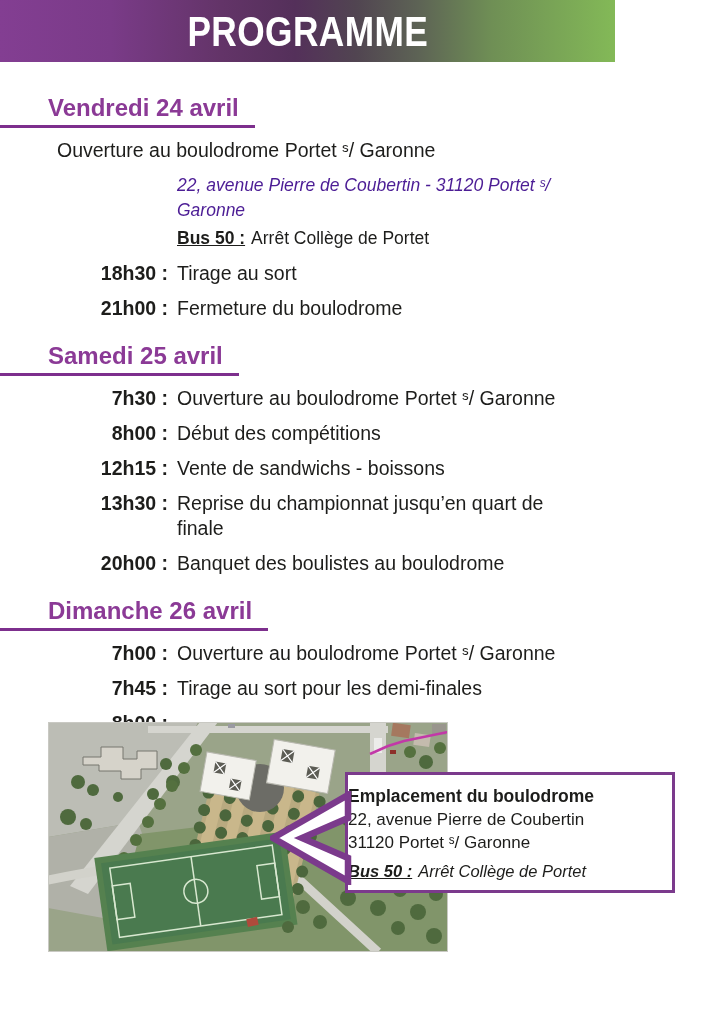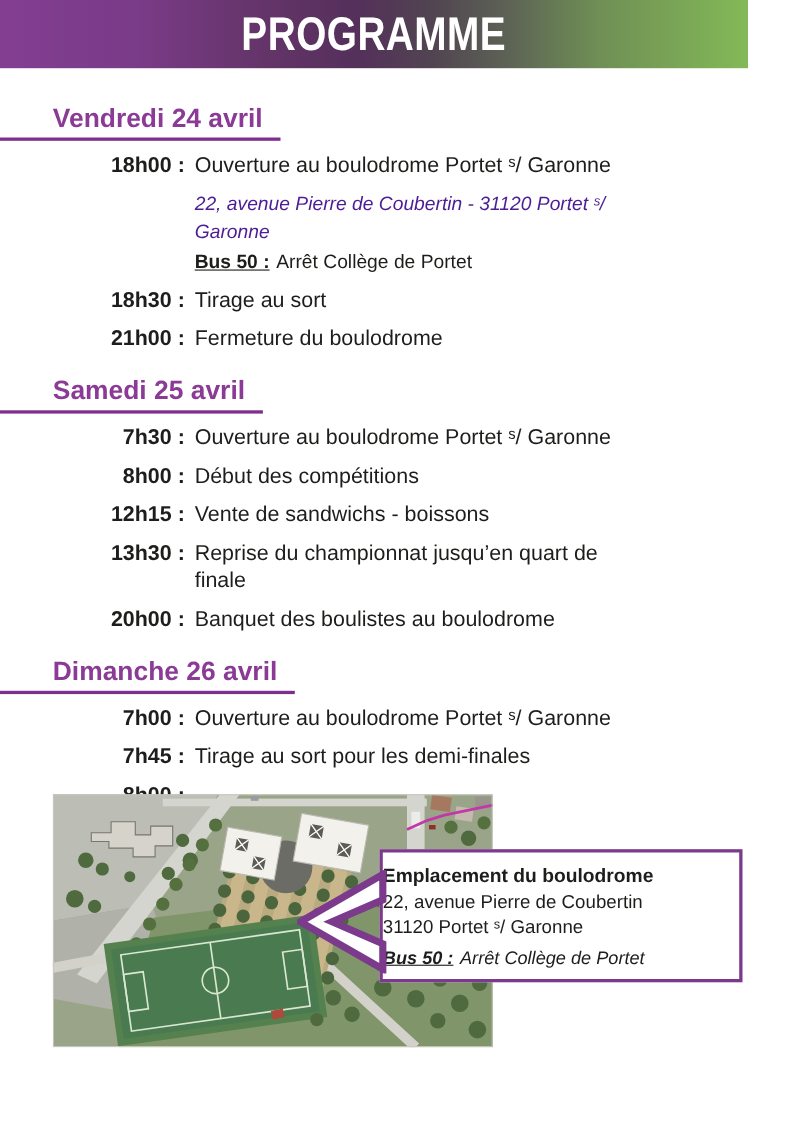--- a/index.html
+++ b/index.html
@@ -4,21 +4,21 @@
 <style>
   html,body { margin:0; padding:0; background:#ffffff; }
   .page {
     position:relative; width:724px; height:1024px; overflow:hidden;
     background:#ffffff;
     font-family:"Liberation Sans", sans-serif;
     color:#1d1d1b;
   }
   
   .header-bar {
-    position:absolute; top:0; left:0; width:680px; height:62px;
+    position:absolute; top:0; left:0; width:615px; height:62px;
     background:linear-gradient(90deg,
       #833e92 0%, #7a3b88 18%, #633468 36%, #54305a 48%,
       #514551 58%, #5d6355 68%, #6f8f55 80%, #83b957 100%);
     display:flex; align-items:center; justify-content:center;
   }
   .header-title {
     color:#ffffff; font-size:43px; font-weight:bold; letter-spacing:0.5px;
     display:inline-block; transform:scaleX(0.82); transform-origin:center;
   }
   
@@ -61,21 +61,20 @@
 
   <div class="header-bar">
     <span class="header-title">PROGRAMME</span>
   </div>
 
   <div class="content">
 
     <div class="sec-heading first">Vendredi 24 avril</div>
     <div class="rows">
       <div class="row">
-        <span class="time">18h00 :</span>
         <span class="desc">Ouverture au boulodrome Portet ˢ/ Garonne</span>
       </div>
       <div class="row sub">
         <span class="time"></span>
         <span class="desc addr-note">22, avenue Pierre de Coubertin - 31120 Portet ˢ/ Garonne</span>
       </div>
       <div class="row sub">
         <span class="time"></span>
         <span class="desc bus-line">
           <span class="bus-label">Bus 50 :</span><span>Arrêt Collège de Portet</span>

